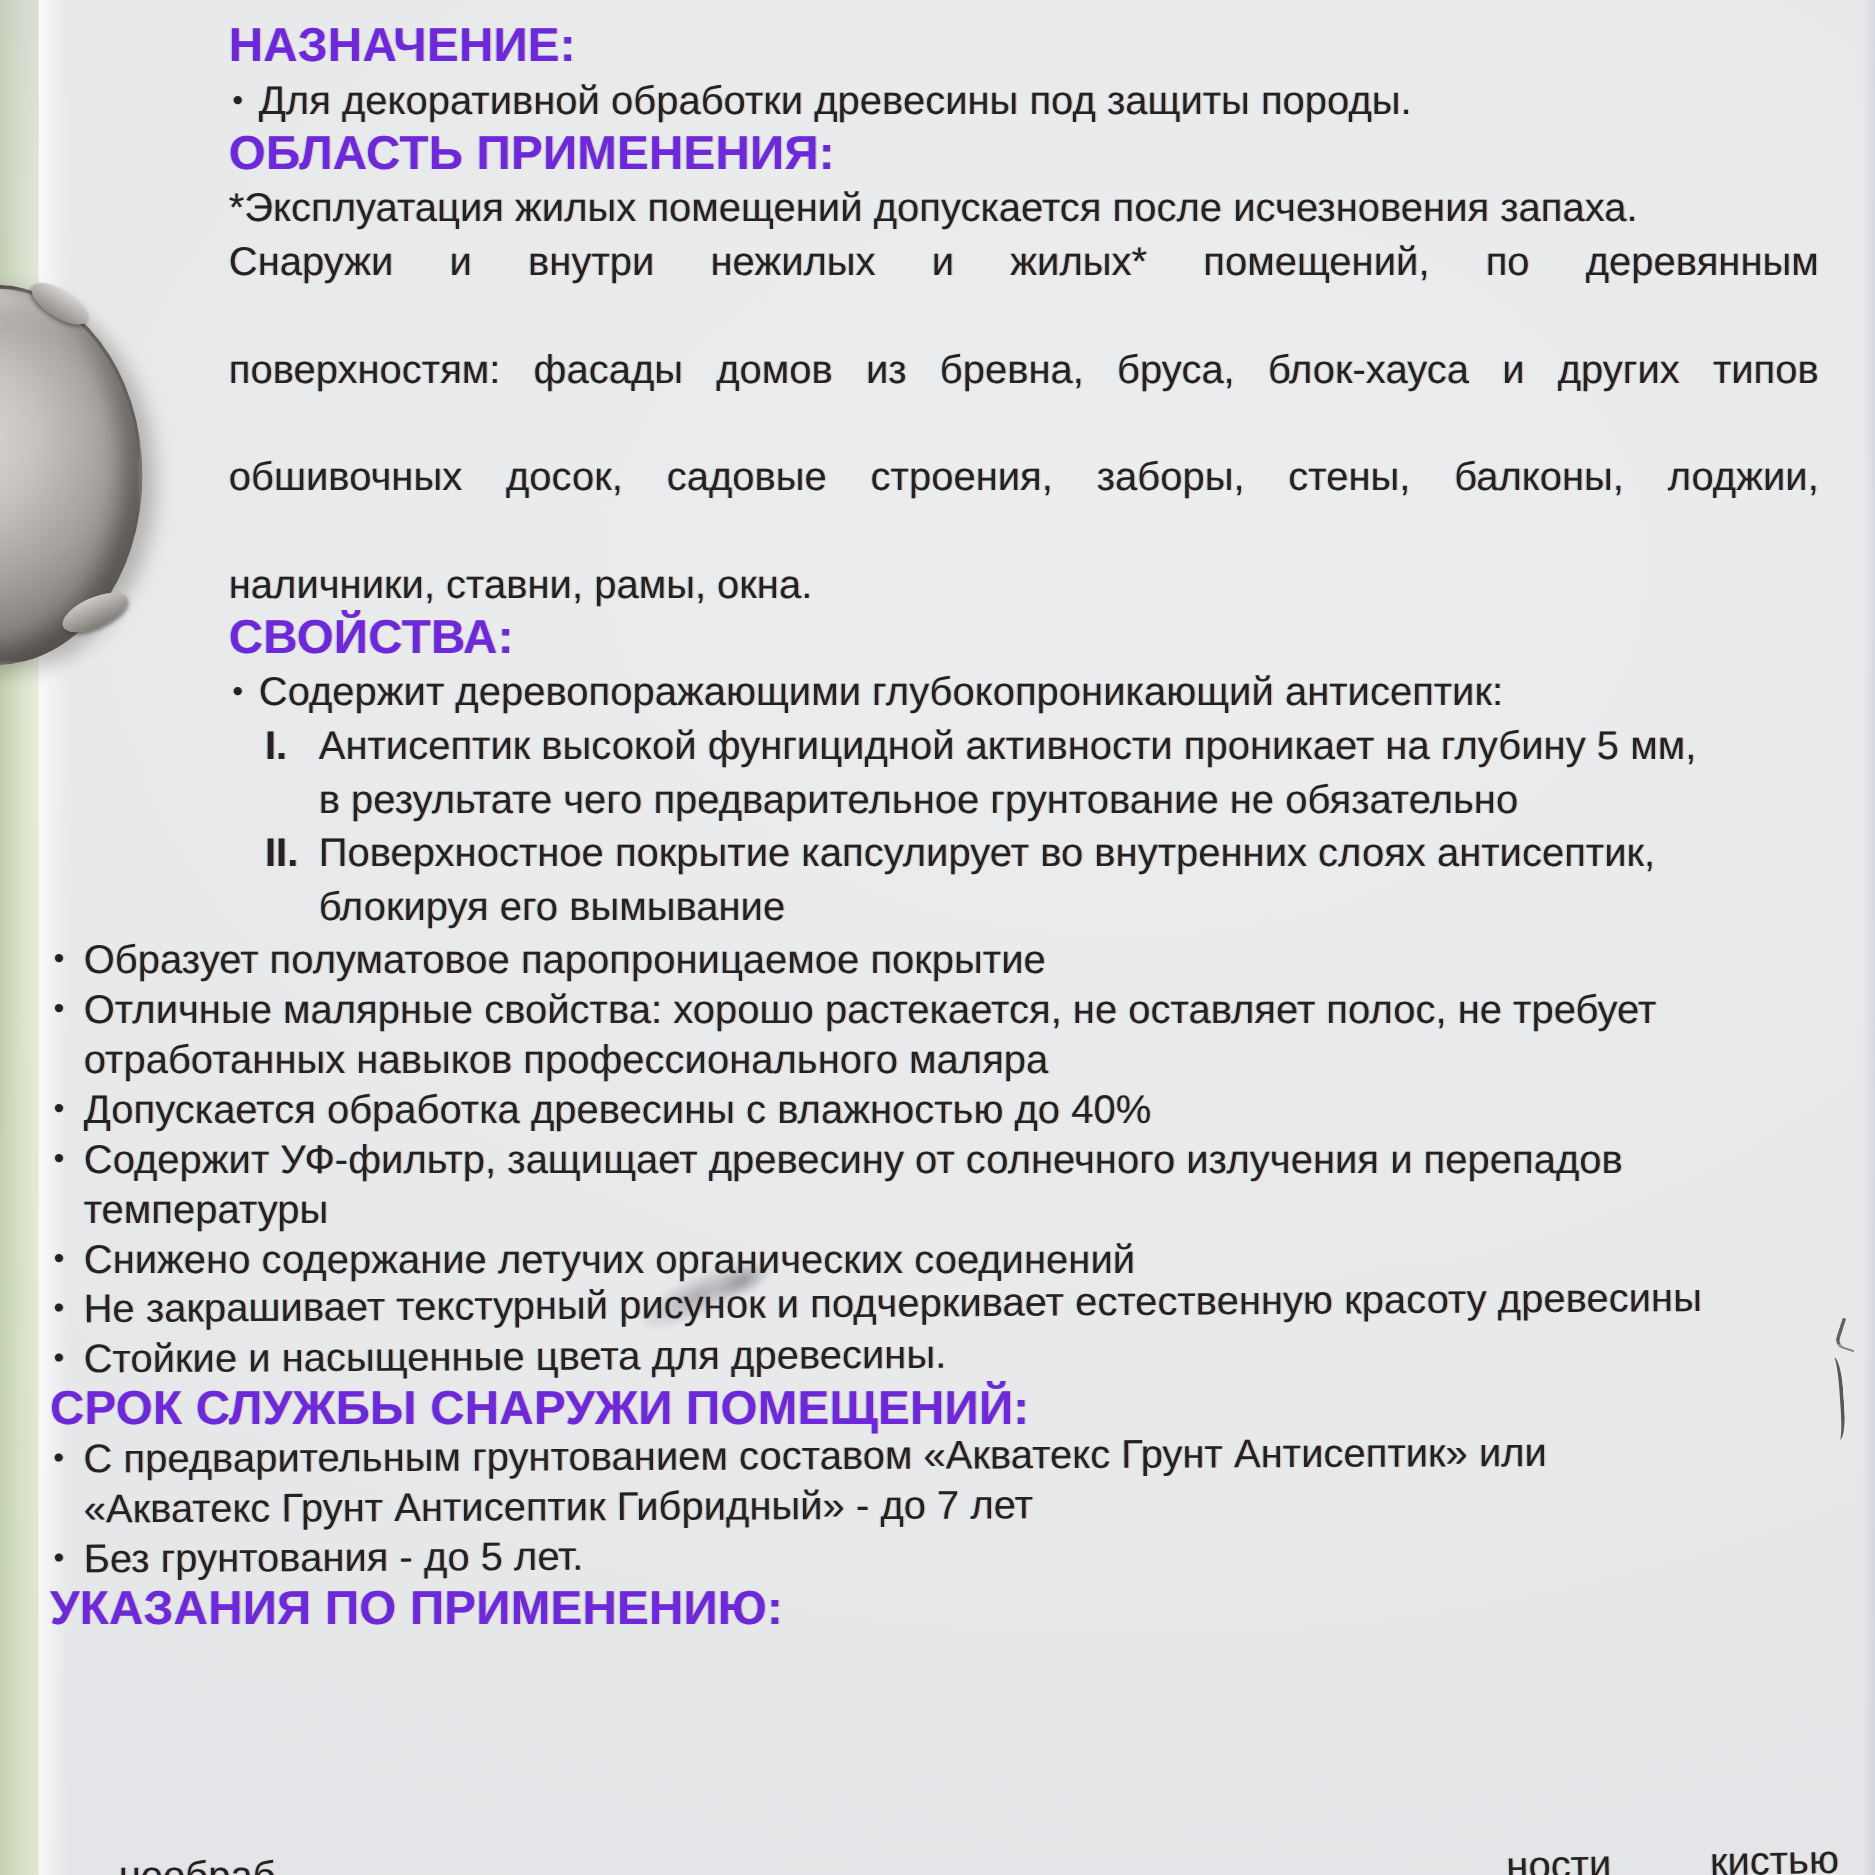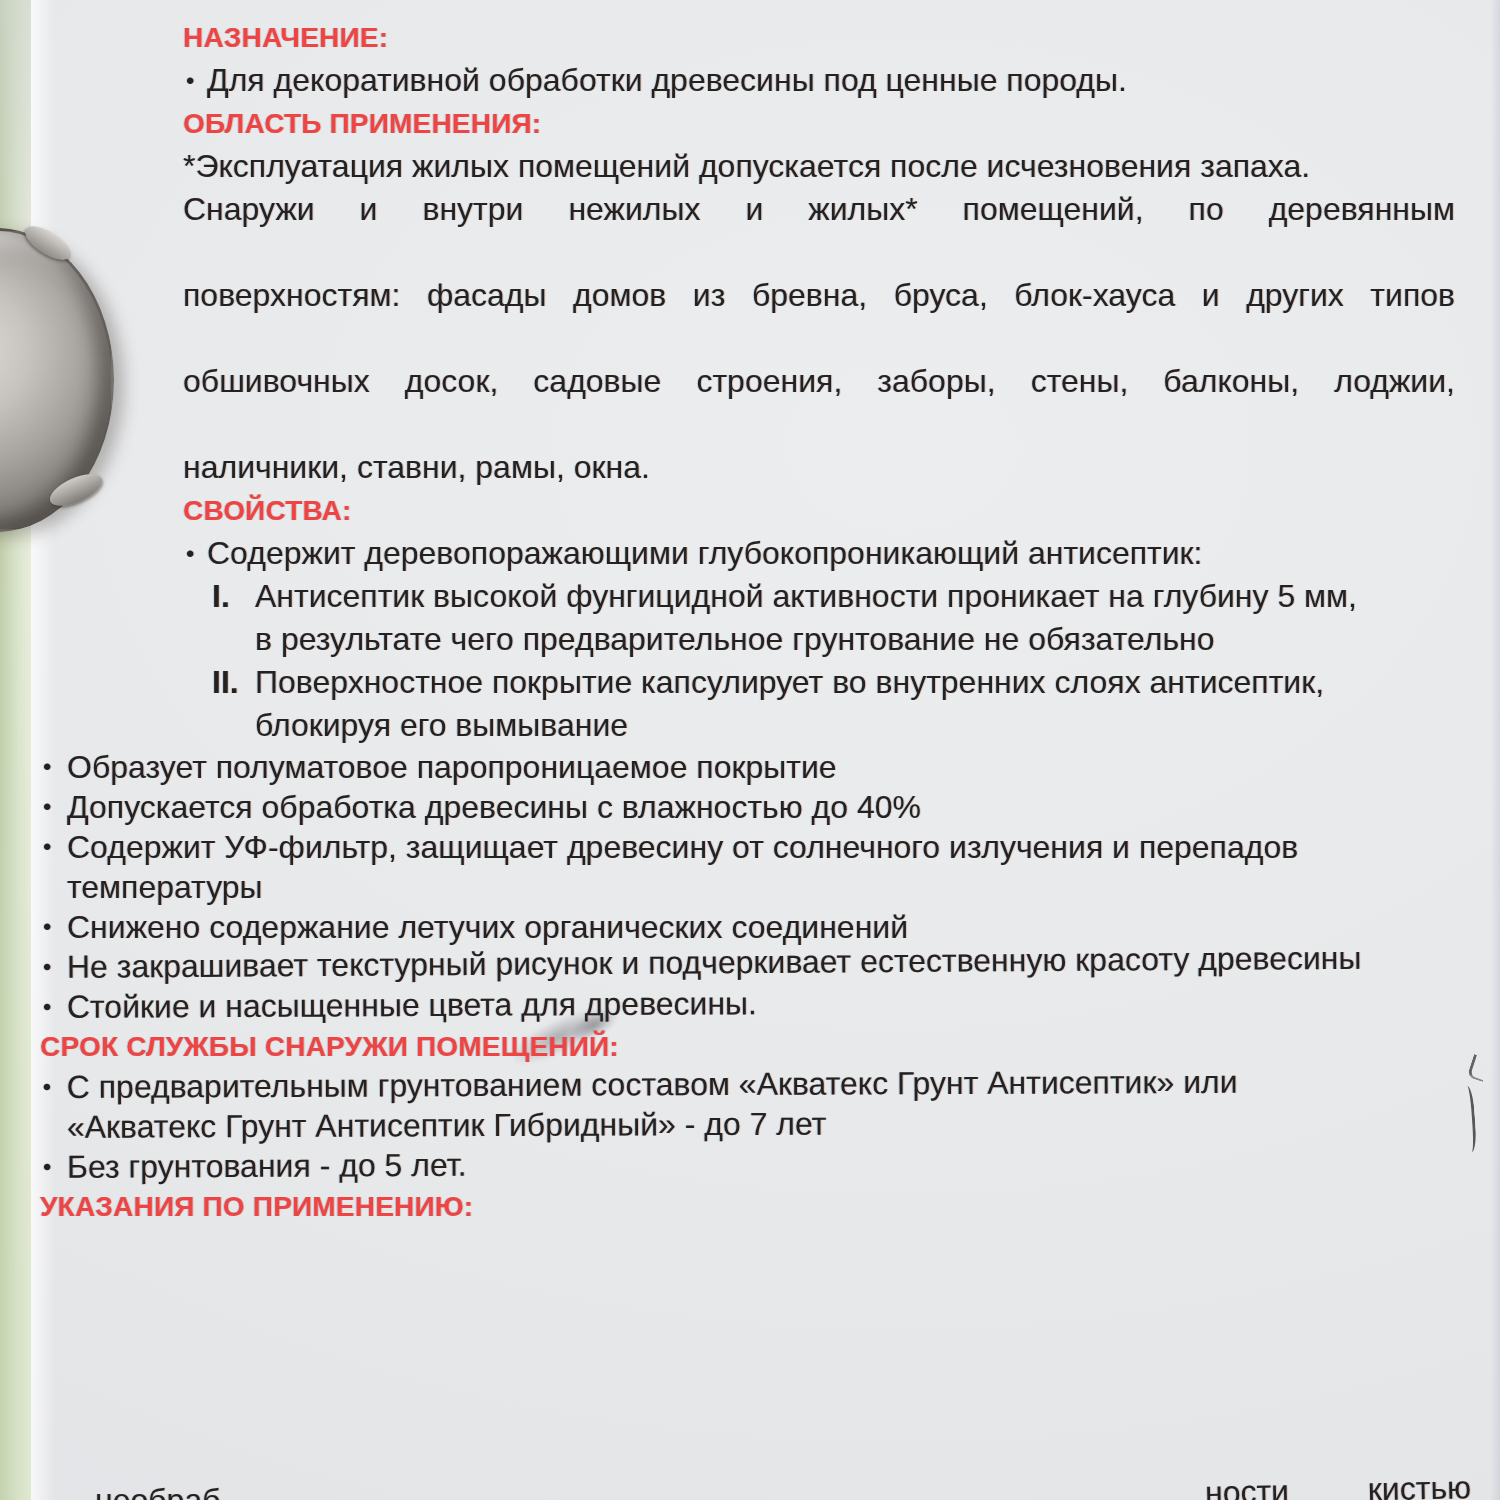--- a/index.html
+++ b/index.html
@@ -34,21 +34,21 @@
     border-left:3px solid rgba(45,42,40,.7); border-bottom:2px solid rgba(45,42,40,.5);
     transform:rotate(18deg); border-radius:0 0 0 8px; }
   .ink-b { position:absolute; left:1464px; top:1086px; width:8px; height:66px;
     border-right:3px solid rgba(40,38,36,.75); border-radius:60%/50%; transform:rotate(-4deg); }
   
   #label-text { position:absolute; left:0; top:16px; width:1500px; }
   .blk { position:relative;
     text-shadow: 1px 0 0 rgba(190,80,45,.26), -1px 0 0 rgba(35,105,170,.2); }
   .col  { margin-left:183px; width:1272px; line-height:43px; }
   .page { margin-left:40px;  width:1420px; line-height:40px; }
-  .heading { font-weight:bold; font-size:28px; letter-spacing:.2px; color:#ef4444; }
+  .heading { font-weight:bold; font-size:38px; letter-spacing:.2px; color:#6d28d9; }
   .bullet { padding-left:24px; }
   .page.bullet { padding-left:27px; }
   .bullet::before { content:var(--bullet-glyph,"\2022"); position:absolute; left:3px; top:0; font-size:24px; }
   .roman { padding-left:72px; }
   .roman .marker { position:absolute; left:29px; font-weight:bold; }
   .pre { white-space:pre-line; }
   .jl { text-align:justify; text-align-last:justify; }
   .jl::after { content:""; display:inline-block; width:100%; height:0; }
   .tilted { transform-origin:0 100%; }
   .frag { position:absolute; line-height:40px; white-space:pre;
@@ -64,36 +64,38 @@
 <div class="metal-bracket"></div>
 <div class="metal-tab-top"></div>
 <div class="metal-tab-bottom"></div>
 <div class="smudge"></div>
 <div class="ink-a"></div>
 <div class="ink-b"></div>
 <div class="right-shade"></div>
 
 <div id="label-text">
     <div class="blk col heading pre"><span>НАЗНАЧЕНИЕ:</span></div>
-    <div class="blk col bullet pre"><span>Для декоративной обработки древесины под ценные породы.</span></div>
+    <div class="blk col bullet pre"><span>Для декоративной обработки древесины под защиты породы.</span></div>
     <div class="blk col heading pre"><span>ОБЛАСТЬ ПРИМЕНЕНИЯ:</span></div>
     <div class="blk col para pre"><span>*Эксплуатация жилых помещений допускается после исчезновения запаха.</span></div>
     <div class="blk col para">
       <div class="jl">Снаружи и внутри нежилых и жилых* помещений, по деревянным</div>
       <div class="jl">поверхностям: фасады домов из бревна, бруса, блок-хауса и других типов</div>
       <div class="jl">обшивочных досок, садовые строения, заборы, стены, балконы, лоджии,</div>
       <div class="ll">наличники, ставни, рамы, окна.</div>
     </div>
     <div class="blk col heading pre"><span>СВОЙСТВА:</span></div>
     <div class="blk col bullet pre"><span>Содержит деревопоражающими глубокопроникающий антисептик:</span></div>
     <div class="blk col roman pre"><span class="marker">I.</span><span>Антисептик высокой фунгицидной активности проникает на глубину 5 мм,
 в результате чего предварительное грунтование не обязательно</span></div>
     <div class="blk col roman pre"><span class="marker">II.</span><span>Поверхностное покрытие капсулирует во внутренних слоях антисептик,
 блокируя его вымывание</span></div>
     <div class="blk page bullet pre"><span>Образует полуматовое паропроницаемое покрытие</span></div>
+    <div class="blk page bullet pre"><span>Отличные малярные свойства: хорошо растекается, не оставляет полос, не требует
+отработанных навыков профессионального маляра</span></div>
     <div class="blk page bullet pre"><span>Допускается обработка древесины с влажностью до 40%</span></div>
     <div class="blk page bullet pre"><span>Содержит УФ-фильтр, защищает древесину от солнечного излучения и перепадов
 температуры</span></div>
     <div class="blk page bullet pre"><span>Снижено содержание летучих органических соединений</span></div>
     <div class="blk page bullet tilted pre" style="transform: rotate(-0.4deg);"><span>Не закрашивает текстурный рисунок и подчеркивает естественную красоту древесины</span></div>
     <div class="blk page bullet tilted pre" style="transform: rotate(-0.3deg);"><span>Стойкие и насыщенные цвета для древесины.</span></div>
     <div class="blk page heading pre"><span>СРОК СЛУЖБЫ СНАРУЖИ ПОМЕЩЕНИЙ:</span></div>
     <div class="blk page bullet tilted pre" style="transform: rotate(-0.25deg);"><span>С предварительным грунтованием составом «Акватекс Грунт Антисептик» или
 «Акватекс Грунт Антисептик Гибридный» - до 7 лет</span></div>
     <div class="blk page bullet tilted pre" style="transform: rotate(-0.3deg);"><span>Без грунтования - до 5 лет.</span></div>

